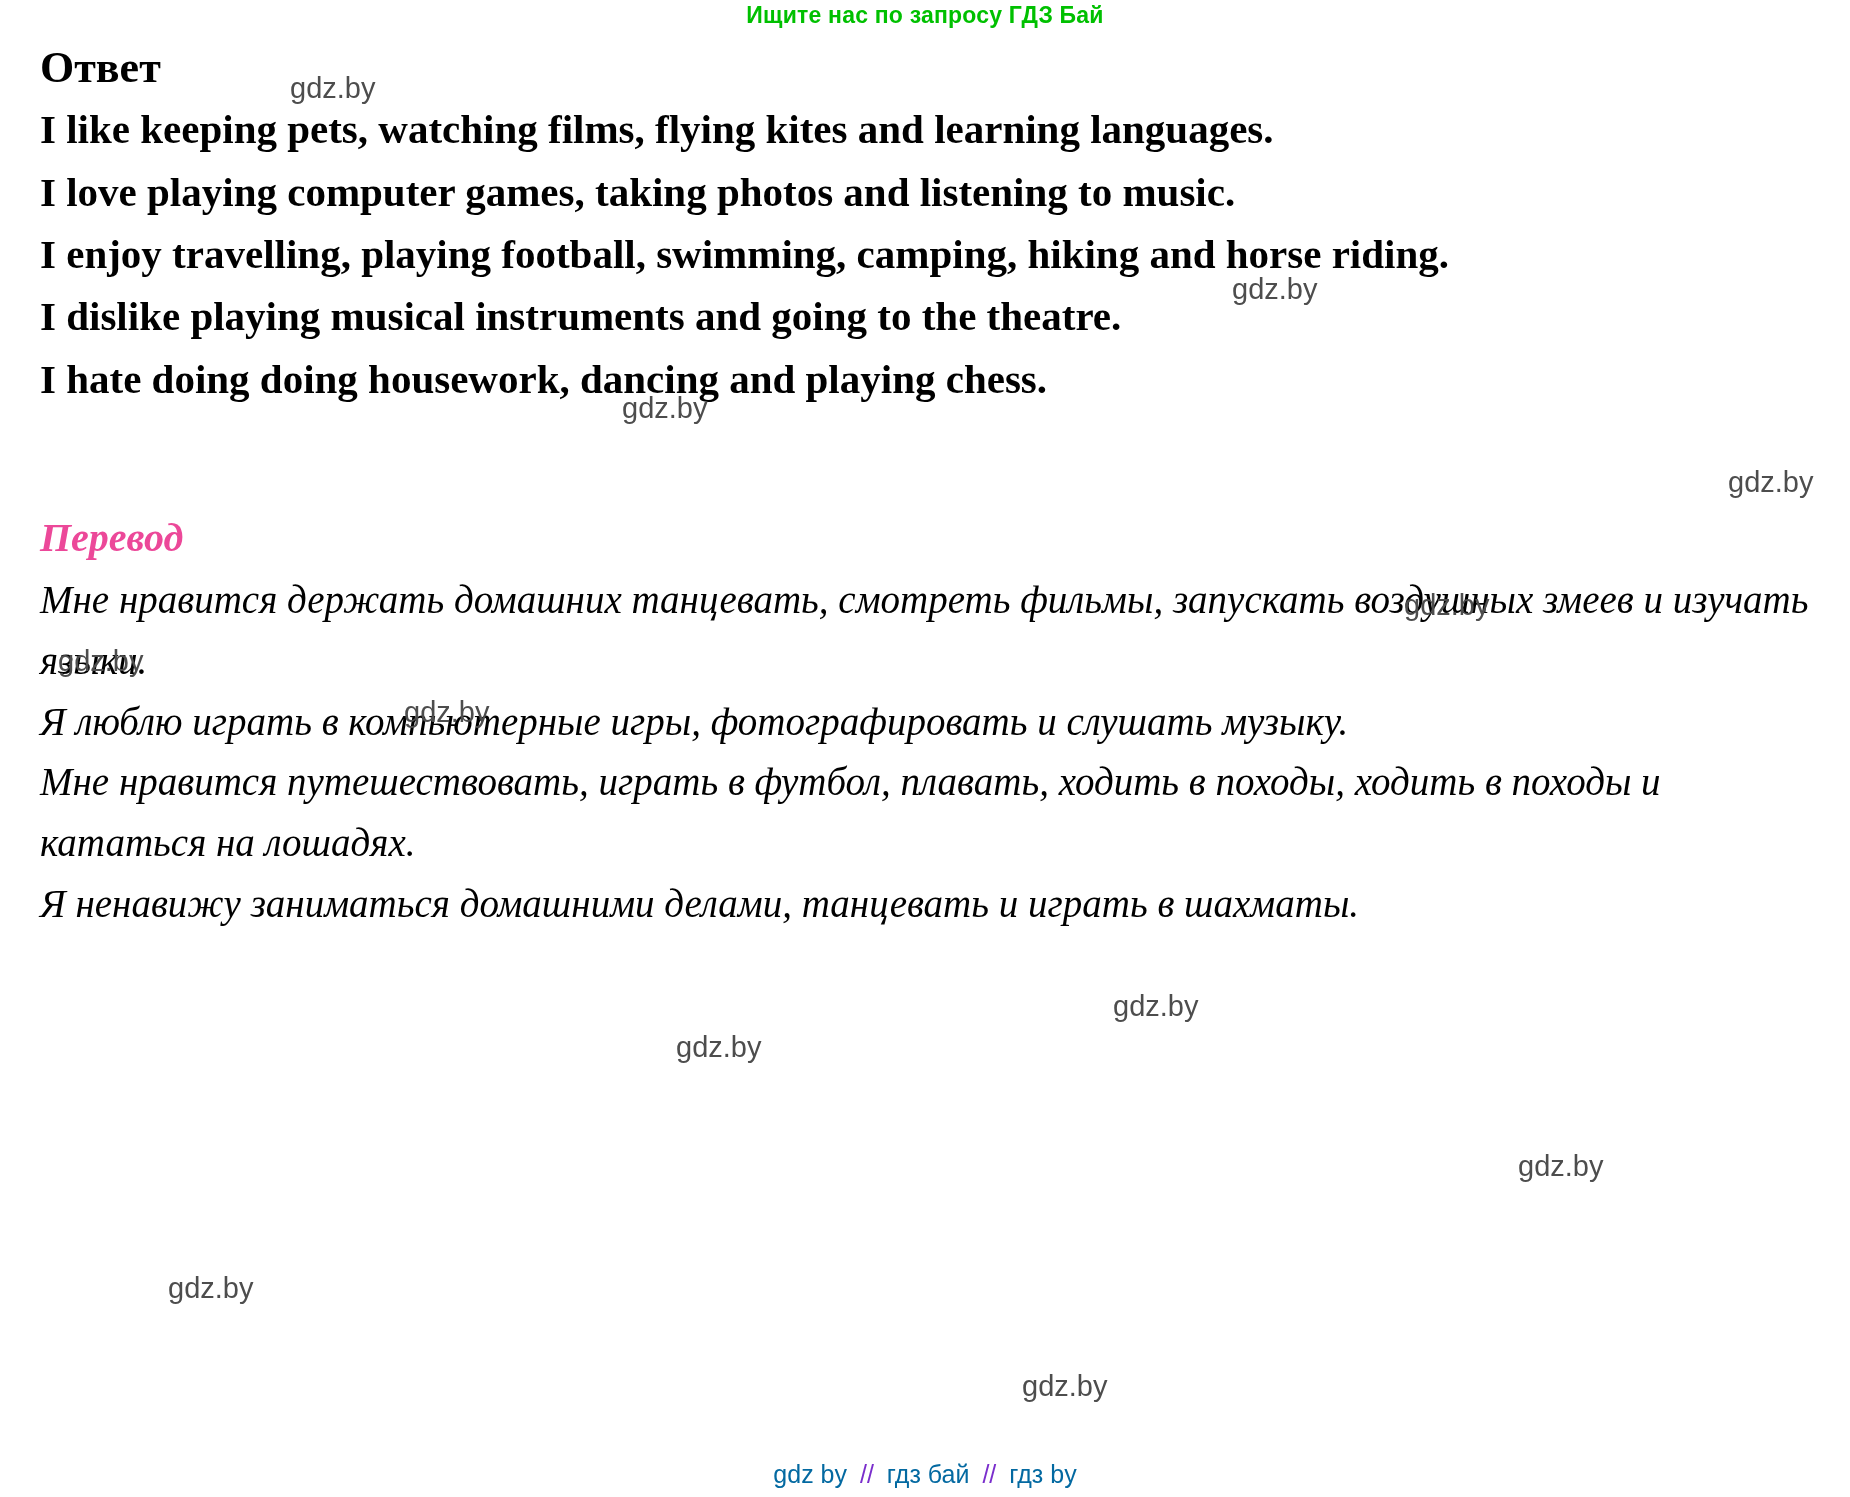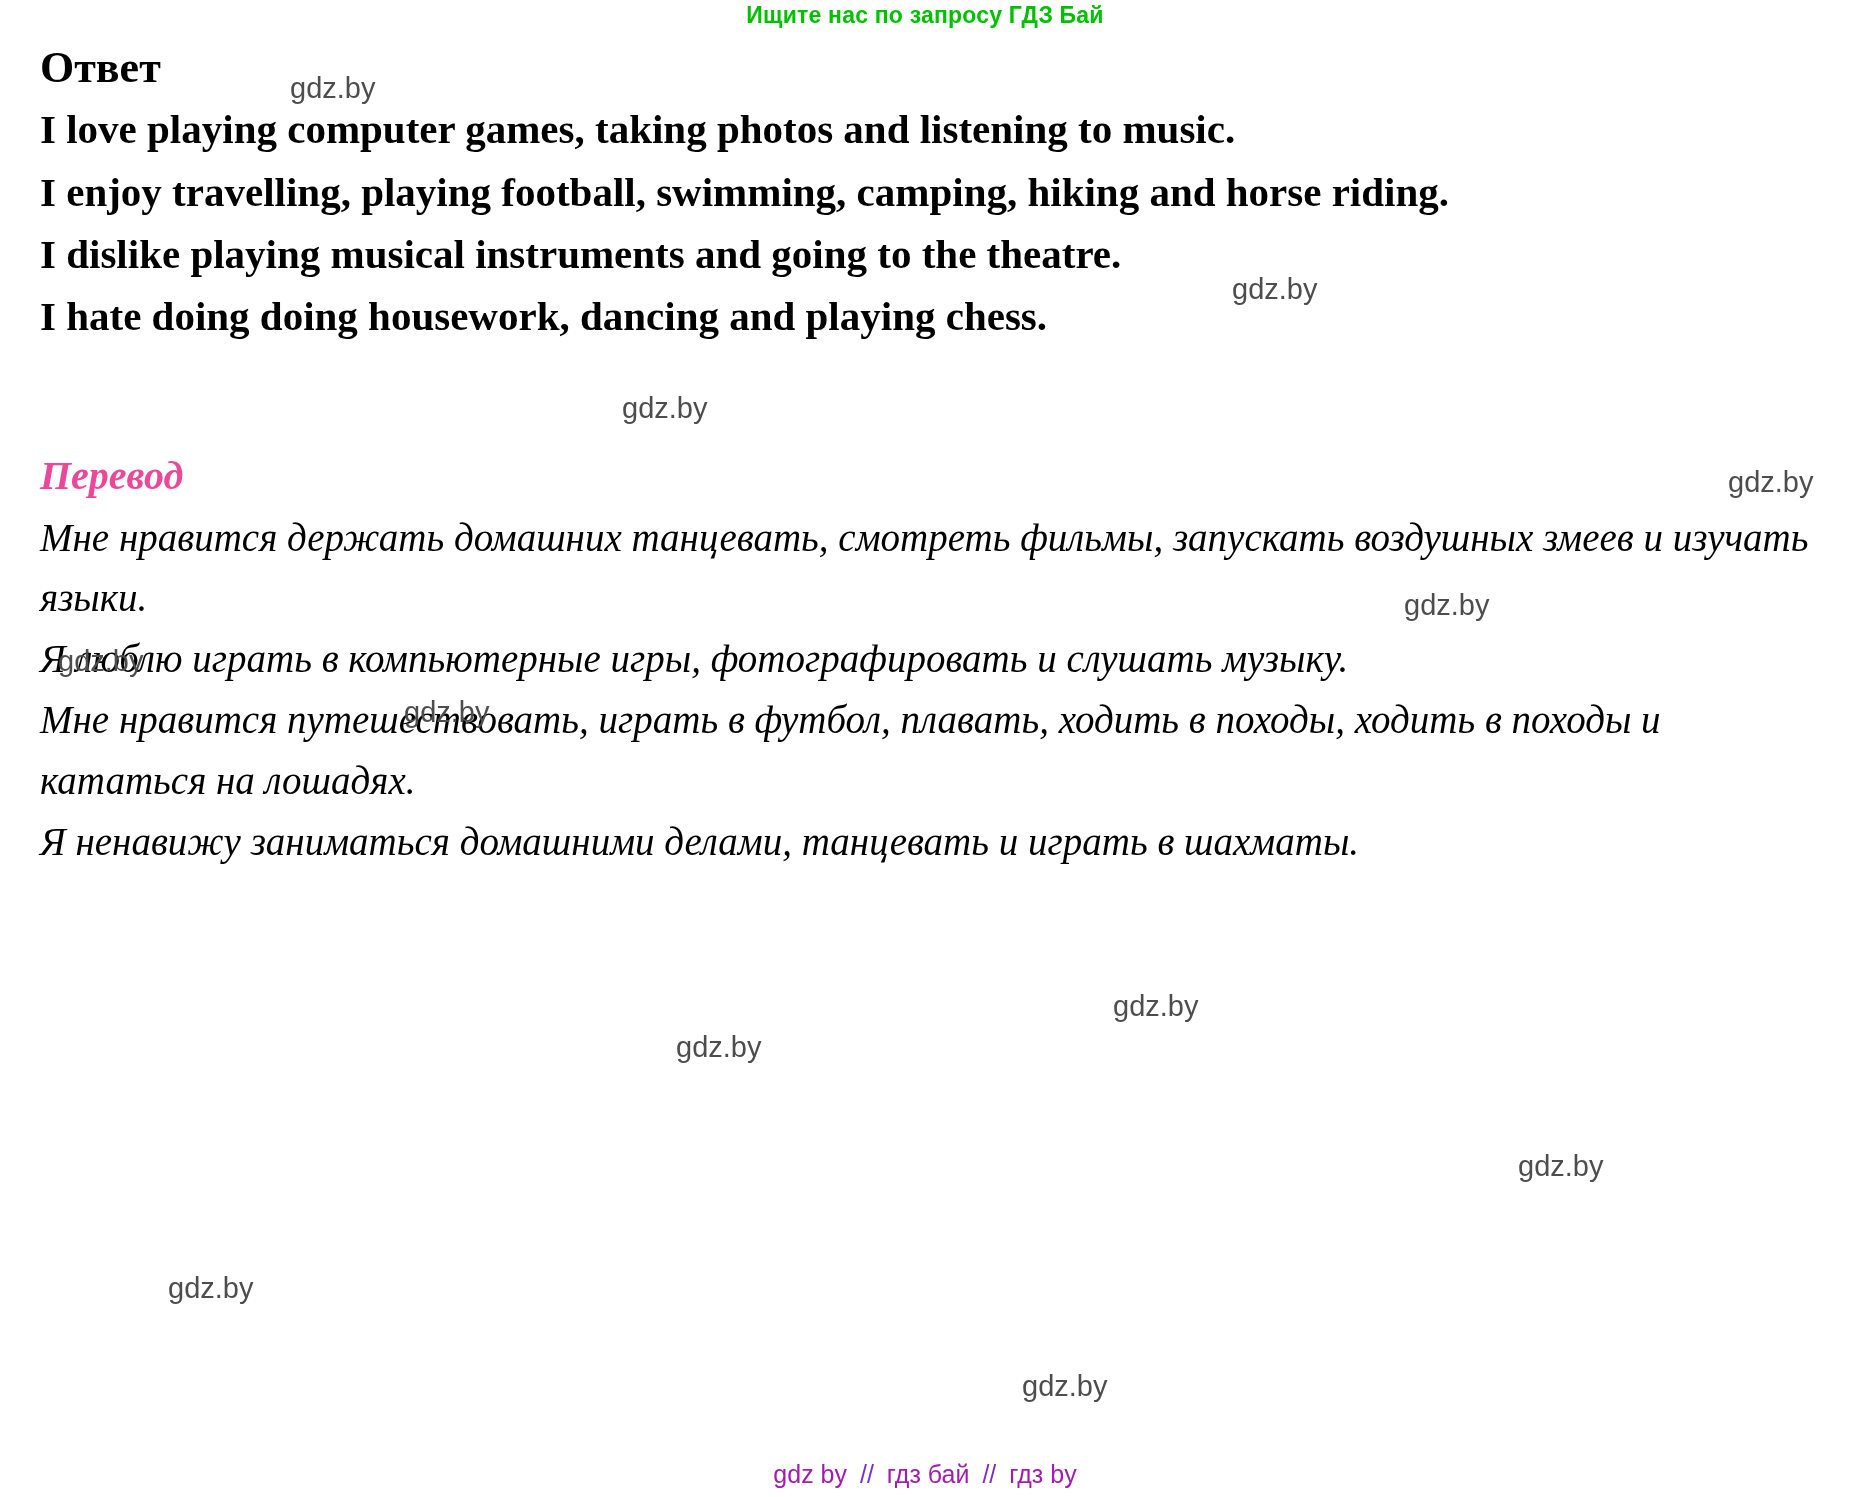--- a/index.html
+++ b/index.html
@@ -85,21 +85,21 @@
     position: absolute;
     bottom: 8px;
     left: 0;
     width: 100%;
     text-align: center;
     font-family: "Liberation Sans", sans-serif;
     font-size: 25px;
     color: #7a2ecc;
   }
   .bottom-promo span {
-    color: #a21caf;
+    color: #0369a1;
   }
   .bottom-promo .sep {
     color: #7a2ecc;
     padding: 0 6px;
   }
 
   
   .wm {
     position: absolute;
     font-family: "Liberation Sans", sans-serif;
@@ -113,20 +113,21 @@
 </head>
 <body>
 
 <div class="top-promo">Ищите нас по запросу ГДЗ Бай</div>
 
 <div class="content">
 
   <h1 class="answer-heading">Ответ</h1>
 
   <div class="answer-block">
+    <div class="answer-line">I like keeping pets, watching films, flying kites and learning languages.</div>
     <div class="answer-line">I love playing computer games, taking photos and listening to music.</div>
     <div class="answer-line">I enjoy travelling, playing football, swimming, camping, hiking and horse riding.</div>
     <div class="answer-line">I dislike playing musical instruments and going to the theatre.</div>
     <div class="answer-line">I hate doing doing housework, dancing and playing chess.</div>
   </div>
 
   <div class="gap"></div>
 
   <h2 class="translation-heading">Перевод</h2>
 

